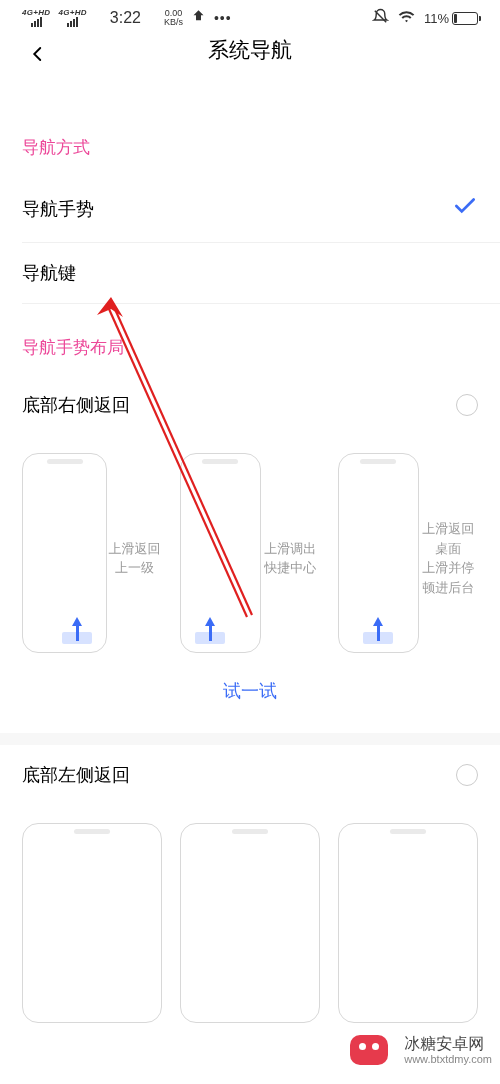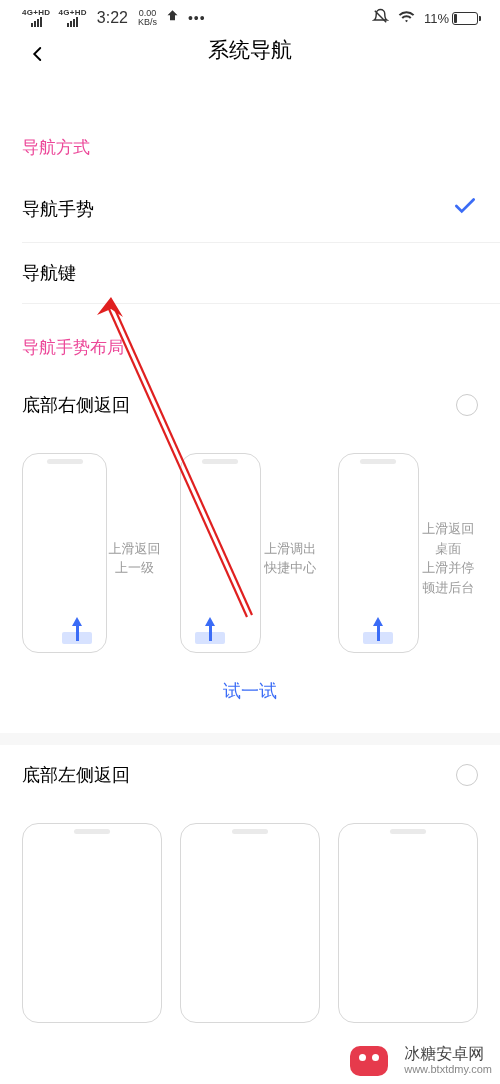--- a/index.html
+++ b/index.html
@@ -16,27 +16,27 @@
       height: 36px;
       display: flex;
       align-items: center;
       padding: 0 22px;
       font-size: 13px;
       color: #333;
       gap: 6px;
     }
     .status-left { display: flex; align-items: center; gap: 8px; flex: 1; }
     .status-right { display: flex; align-items: center; gap: 9px; }
-    .signal-block { display: flex; flex-direction: column; align-items: center; line-height: 1; }
+    .signal-block { display: flex; flex-direction: column; align-items: center; line-height: 1; font-style: italic; }
     .signal-txt { font-size: 8px; font-weight: 600; letter-spacing: 0.3px; }
     .bars { display: flex; align-items: flex-end; gap: 1px; height: 10px; }
     .bars span { width: 2px; background: #333; }
     .bars span:nth-child(1){height:4px} .bars span:nth-child(2){height:6px}
     .bars span:nth-child(3){height:8px} .bars span:nth-child(4){height:10px}
-    .time { font-size: 16px; font-weight: 500; margin: 0 2px; }
+    .time { font-size: 16px; font-weight: 500; margin: 0 15px; }
     .speed { font-size: 9px; line-height: 1; text-align: center; }
     .dots { font-size: 14px; letter-spacing: 1px; }
     .battery { display: flex; align-items: center; gap: 3px; }
     .battery-body {
       width: 26px; height: 13px; border: 1.3px solid #333; border-radius: 3px; position: relative;
     }
     .battery-body::after {
       content: ""; position: absolute; right: -4px; top: 3px; width: 2px; height: 5px;
       background: #333; border-radius: 0 1px 1px 0;
     }
@@ -95,22 +95,22 @@
     .arrow-up.left { left: 24px; }
     .mock-caption { color: #9a9a9a; font-size: 13px; text-align: center; margin-top: 10px; line-height: 1.5; }
     .try-btn {
       text-align: center; color: #3b6cf6; font-size: 18px; padding: 26px 0 30px;
     }
     .big-divider { height: 12px; background: #f7f7f7; }
     .annotation-arrow {
       position: absolute; top: 297px; left: 97px; width: 180px; height: 330px; pointer-events: none; z-index: 10;
     }
     .watermark {
-      position: absolute; bottom: 8px; right: 8px;
-      display: flex; align-items: flex-end; gap: 16px;
+      position: absolute; bottom: 18px; right: 8px;
+      display: flex; align-items: center; gap: 16px;
       font-size: 15px; color: #444; z-index: 20;
     }
     .watermark .logo {
       width: 38px; height: 30px; background: #e63a4c; border-radius: 10px; position: relative;
     }
     .watermark .logo::before, .watermark .logo::after {
       content: ""; position: absolute; top: 8px; width: 7px; height: 7px; background: #fff; border-radius: 50%;
     }
     .watermark .logo::before { left: 9px; }
     .watermark .logo::after { right: 9px; }

